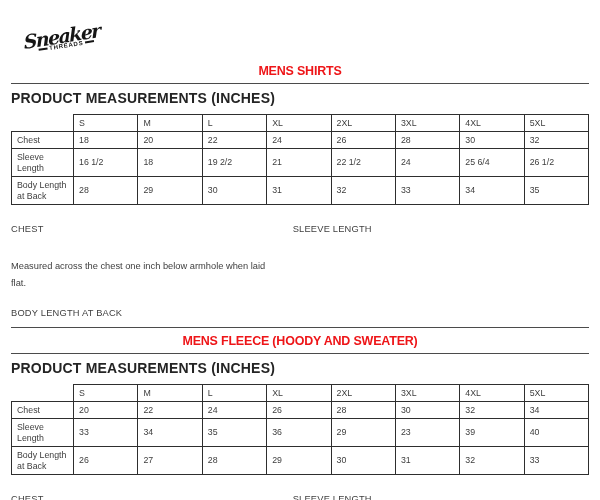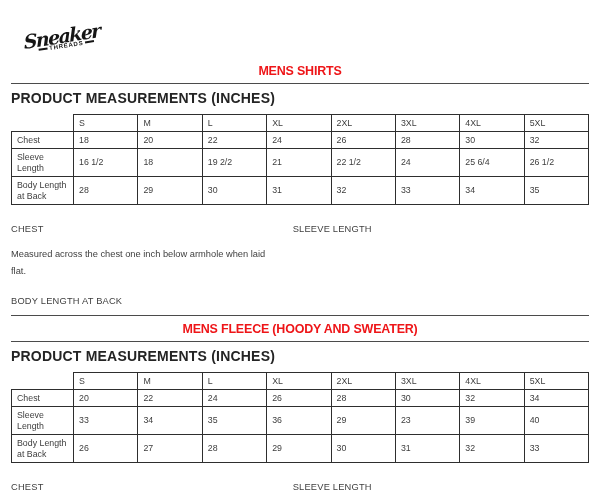--- a/index.html
+++ b/index.html
@@ -31,21 +31,21 @@
   th,td{ border:1px solid #2e2e2e; font-size:8.8px; font-weight:normal; text-align:left;
     padding:2.5px 5px; color:#3d3d3d; line-height:11px; vertical-align:middle; }
   th.corner{ border:none; background:#fff; }
   thead th{ height:15px; }
   td.row-label{ }
 
   .defs{ display:flex; margin-top:3px; }
   .defs-left{ width:275px; }
   .defs-right{ width:300px; margin-left:10px; }
   .def-term{ font-size:9.3px; letter-spacing:0.2px; margin-top:16px; color:#3e3e3e; }
-  .def-desc{ font-size:9.3px; margin-top:12px; line-height:17px; color:#3e3e3e; }
+  .def-desc{ font-size:9.3px; margin-top:24px; line-height:17px; color:#3e3e3e; }
 </style>
 </head>
 <body>
 
 <div class="page">
 
   <div class="logo">
     <span class="logo-script">Sneaker</span>
     <span class="logo-sub">
       <span class="flourish"></span>

